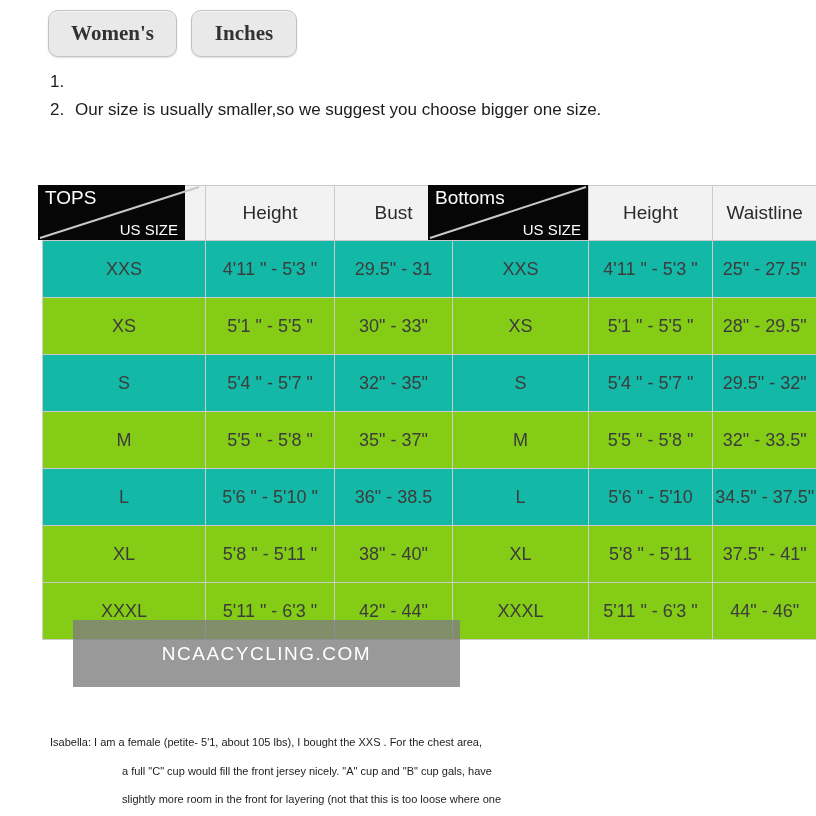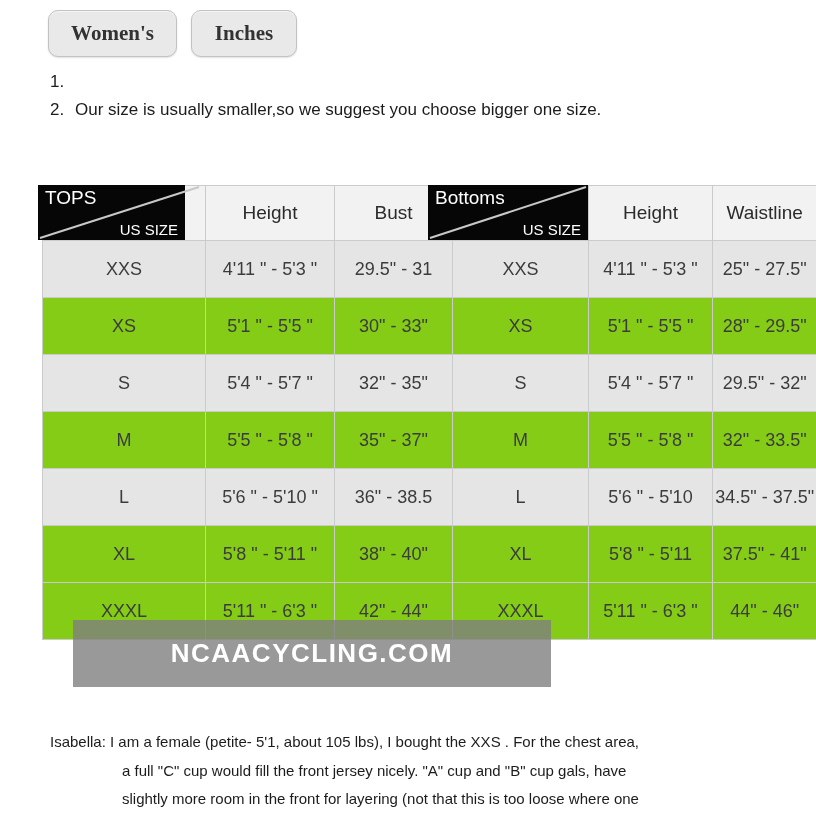--- a/index.html
+++ b/index.html
@@ -29,42 +29,42 @@
   
   table.size-table{
     position:absolute;left:42px;top:185px;width:774px;table-layout:fixed;
     border-collapse:collapse;font-size:18px;color:#3c3c3c;
   }
   table.size-table td, table.size-table th{
     border:1px solid #cbcbcb;text-align:center;vertical-align:middle;
     overflow:hidden;white-space:nowrap;padding:0;
   }
   table.size-table th{height:54px;font-size:19px;font-weight:normal;color:#2b2b2b;background:#f2f2f2;}
-  table.size-table td{height:56px;background:#e5e5e5;}
+  table.size-table td{height:56px;background:#14b8a6;}
   table.size-table tr.stripe td{background:#84cc16;}
   table.size-table td:last-child, table.size-table th:last-child{border-right:none;}
 
   
   .corner-cell{position:absolute;top:185px;height:55px;background:#060606;z-index:2;box-sizing:border-box;}
   #corner-tops{left:38px;width:147px;}
   #corner-bottoms{left:428px;width:160px;}
   .corner-cell svg{position:absolute;left:0;top:0;}
   .corner-top-label{position:absolute;top:2px;left:7px;color:#fff;font-size:19px;}
   .corner-bottom-label{position:absolute;bottom:2px;right:7px;color:#fff;font-size:15px;}
 
   
   .watermark{
-    position:absolute;left:73px;top:620px;width:478px;height:67px;z-index:3;
+    position:absolute;left:73px;top:620px;width:387px;height:67px;z-index:3;
     background:rgba(128,128,128,0.80);
     display:flex;align-items:center;justify-content:center;
-    color:#ffffff;font-weight:bold;font-size:26px;letter-spacing:1.5px;
+    color:#ffffff;font-weight:normal;font-size:19px;letter-spacing:1.5px;
   }
 
   
-  .review{position:absolute;top:728px;left:50px;width:750px;font-size:15px;line-height:28.5px;color:#1c1c1c;}
+  .review{position:absolute;top:728px;left:50px;width:750px;font-size:11px;line-height:28.5px;color:#1c1c1c;}
   .review span{display:block;}
   .review span.indent{padding-left:72px;}
 </style>
 </head>
 <body>
 
 <div id="screen">
 
   <div class="btn" id="btn-gender">
     <span>Women's</span>

